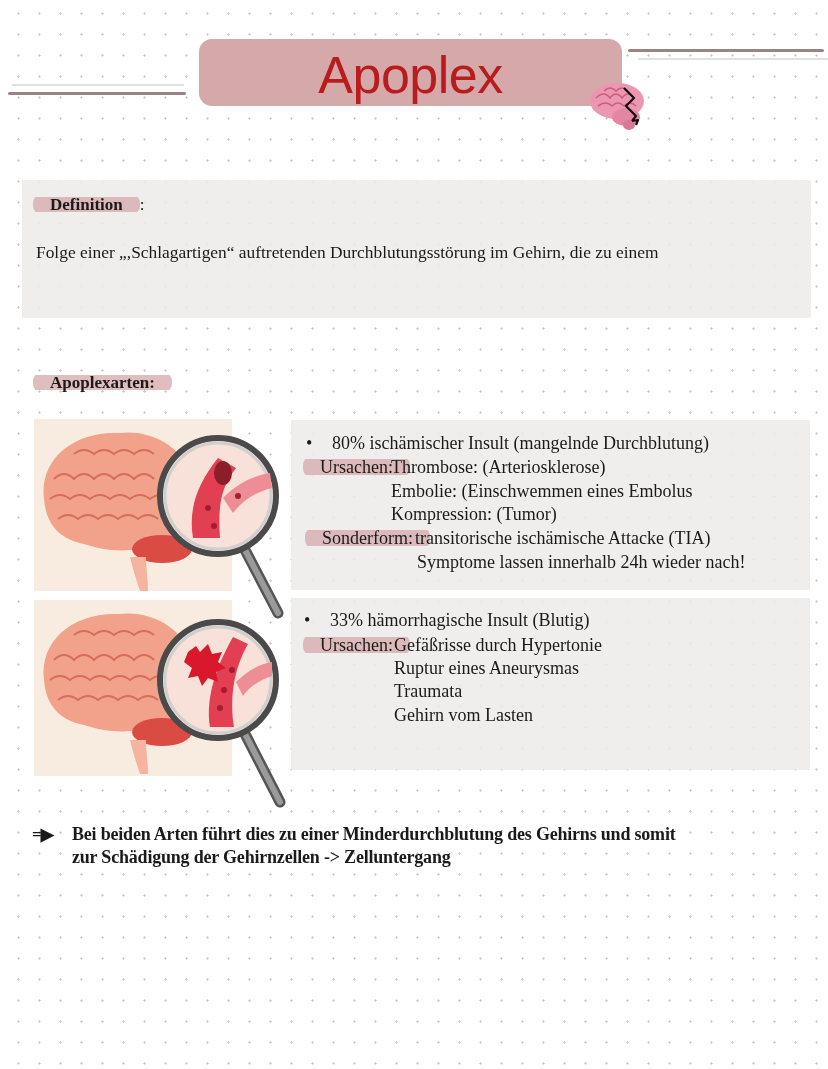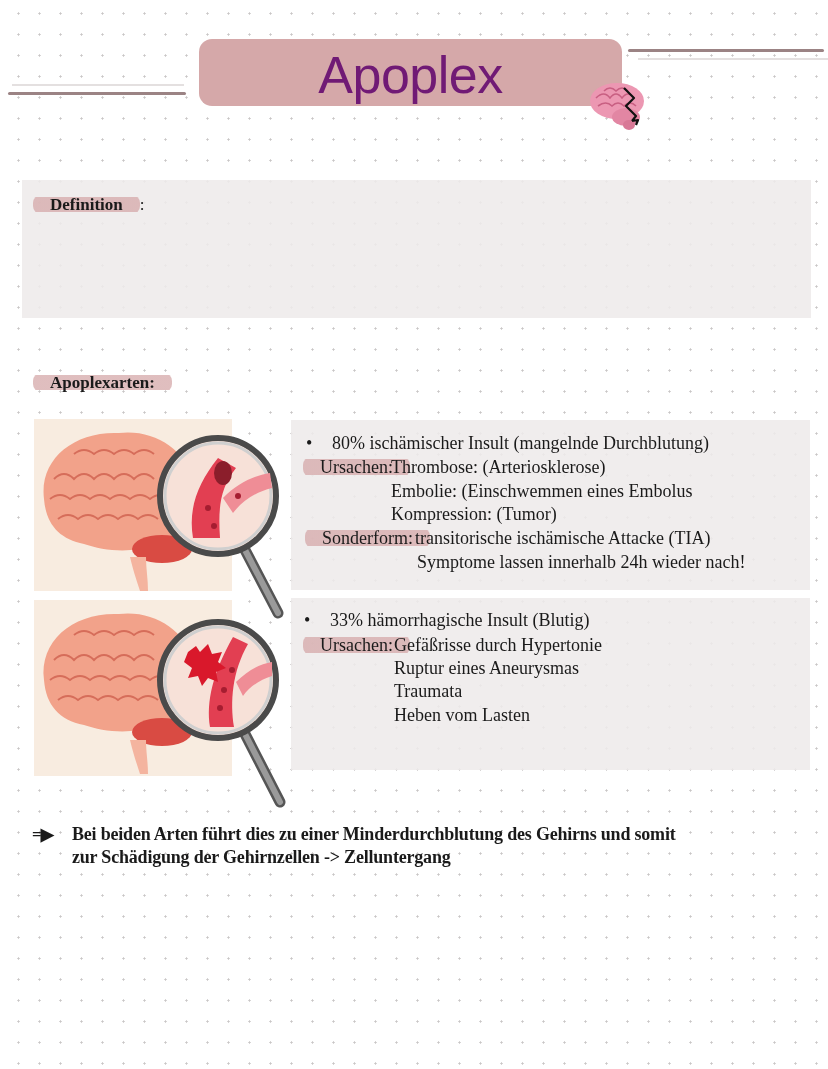--- a/index.html
+++ b/index.html
@@ -15,21 +15,21 @@
   .abs { position: absolute; }
 
   
   .title-pill {
     left: 199px; top: 39px; width: 423px; height: 67px;
     background: #d5a8a9; border-radius: 13px;
   }
   .title-text {
     left: 199px; top: 45px; width: 423px; text-align: center;
     font-family: "Liberation Sans", "DejaVu Sans", sans-serif;
-    font-size: 52px; line-height: 60px; color: #701a75; letter-spacing: -0.5px;
+    font-size: 52px; line-height: 60px; color: #b91c1c; letter-spacing: -0.5px;
   }
   .line { height: 3px; background: #9b8384; border-radius: 2px; }
   .line-thin { height: 2px; background: #e4e0e0; }
 
   
   .box { background: rgba(238,234,234,0.88); }
   .hl {
     background: linear-gradient(to bottom, transparent 12%, rgba(213,168,169,0.75) 12%, rgba(213,168,169,0.75) 92%, transparent 92%);
     border-radius: 8px; padding: 0 17px; margin-left: -3px;
   }
@@ -63,20 +63,21 @@
     <path d="M10 22 q8 -8 14 0 q6 -8 12 0 q6 -8 12 0 M12 30 q8 -6 14 0 q6 -6 12 0 q6 -6 12 0 M18 15 q6 -6 12 0 q6 -6 12 0" stroke="#c85f82" stroke-width="1.6" fill="none"></path>
     <path d="M38 12 L48 22 L40 30 L50 40 L46 45 M46 45 l6 -1 l-2 5" stroke="#111" stroke-width="2.2" fill="none" stroke-linejoin="round"></path>
   </svg>
 </div>
 
 <div class="abs box" style="left:22px; top:180px; width:789px; height:138px;"></div>
 <div class="abs heading" style="left:36px; top:194px; line-height:22px;">
   <span class="hl">Definition</span><span style="font-weight:normal;">:</span>
 </div>
 <div class="abs body-text" style="left:36px; top:241px; width:770px; font-size:17.4px;">
+  <div>Folge einer „,Schlagartigen“ auftretenden Durchblutungsstörung im Gehirn, die zu einem</div>
 </div>
 
 <div class="abs heading" style="left:36px; top:372px; line-height:22px;">
   <span class="hl">Apoplexarten:</span>
 </div>
 
 <div class="abs illu" style="left:34px; top:419px; width:198px; height:172px;">
   <svg width="260" height="200" viewBox="0 0 260 200" style="position:absolute; left:0; top:0; overflow:visible;">
     <g>
       <path d="M10 80 C5 40, 40 12, 85 14 C120 10, 150 30, 160 60 C168 95, 145 120, 120 125 C100 135, 70 132, 50 125 C25 120, 12 105, 10 80 Z" fill="#f2a28a"></path>
@@ -147,19 +148,19 @@
 <div class="abs box" style="left:291px; top:598px; width:519px; height:172px;"></div>
 <div class="row" style="left:304px; top:609px;">
   <span class="bullet">•</span><span>33% hämorrhagische Insult (Blutig)</span>
 </div>
 <div class="row" style="left:306px; top:634px;">
   <span class="hl">Ursachen:</span>
 </div>
 <div class="row" style="left:394px; top:634px;">Gefäßrisse durch Hypertonie</div>
 <div class="row" style="left:394px; top:657px;text-align:center;">Ruptur eines Aneurysmas</div>
 <div class="row" style="left:394px; top:680px;">Traumata</div>
-<div class="row" style="left:394px; top:704px;">Heben vom Lasten</div>
+<div class="row" style="left:394px; top:704px;">Gehirn vom Lasten</div>
 
 <div class="abs conclusion" style="left:32px; top:823px; font-size:17px; letter-spacing:-1px;">=▶</div>
 <div class="abs conclusion" style="left:72px; top:823px; width:740px;">
   <div>Bei beiden Arten führt dies zu einer Minderdurchblutung des Gehirns und somit</div>
   <div>zur Schädigung der Gehirnzellen -&gt; Zelluntergang</div>
 </div>
 
 </body></html>

